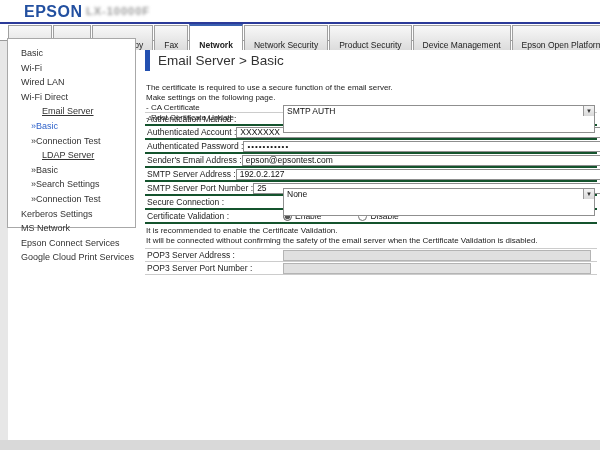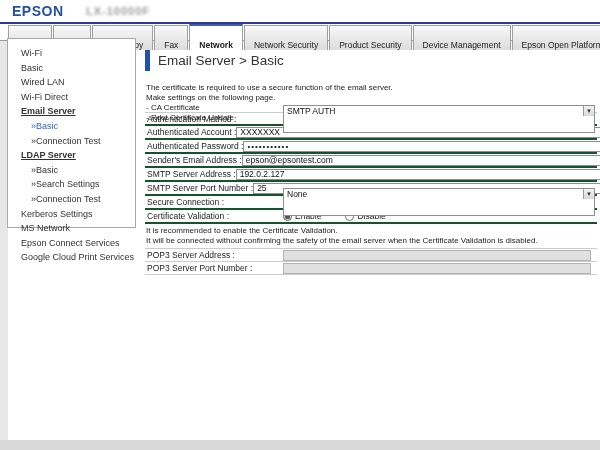--- a/index.html
+++ b/index.html
@@ -4,41 +4,41 @@
 <style>
   * { margin:0; padding:0; box-sizing:border-box; }
   html,body { width:600px; height:450px; }
   body {
     font-family:"Liberation Sans","DejaVu Sans",sans-serif;
     background:#ffffff; position:relative; overflow:hidden;
     -webkit-font-smoothing:antialiased;
   }
   
   .header { position:absolute; left:0; top:0; width:600px; height:22px; background:#ffffff; }
-  .brand { position:absolute; left:12px; top:3px; font-size:14px; font-weight:bold;
+  .brand { position:absolute; left:24px; top:3px; font-size:16px; font-weight:bold;
            color:#2350a0; letter-spacing:0.5px; }
   .model { position:absolute; left:86px; top:5px; font-size:11px; font-weight:bold;
            color:#9a9a9a; filter:blur(1.5px); letter-spacing:1px; }
   .navy-line { position:absolute; left:0; top:22px; width:600px; height:2px; background:#2b3a99; }
   
   .tabbar { position:absolute; left:0; top:24px; width:600px; height:17px;
             border-bottom:1px solid #9a9a9a; padding-left:8px; display:flex; }
   .tab { height:16px; line-height:15px; padding:12px 9px; font-size:8.5px; color:#222;
          background:linear-gradient(#f8f8f8,#dcdcdc); border:1px solid #a0a0a0;
          border-bottom:none; margin-right:1px; white-space:nowrap; cursor:pointer;
          position:relative; top:1px; }
   .tab.active { background:#ffffff; border-top:2px solid #3a5fb0; font-weight:bold;
                 top:0; height:18px; z-index:2; }
   
   .gutter { position:absolute; left:0; top:41px; width:8px; height:399px; background:#e7e7e7; }
   .sidebar { position:absolute; left:7px; top:38px; width:129px; height:190px;
              background:#ffffff; border:1px solid #a8a8a8; padding-top:7px; }
   .side-item { height:14.6px; line-height:14.6px; font-size:9px; color:#333;
                padding-left:13px; white-space:nowrap; cursor:pointer; }
-  .side-item.section { font-weight:bold; text-decoration:underline; }
+  .side-item.section { font-weight:normal; text-decoration:underline;margin-left:21px; }
   .side-item.sub { padding-left:23px; }
   .side-item.selected { color:#2f62c9; }
   
   .main { position:absolute; left:145px; top:41px; width:452px; height:399px; }
   .page-title-wrap { position:absolute; left:0; top:9px; height:22px; }
   .title-bar { position:absolute; left:0; top:0; width:5px; height:21px; background:#2350b0; }
   .page-title { position:absolute; left:13px; top:3px; font-size:13.5px; color:#333;
                 white-space:nowrap; }
   .desc { position:absolute; left:1px; top:42px; font-size:8px; color:#222; line-height:10px; }
   
@@ -50,21 +50,21 @@
   input.txt { width:376px; height:11px; border:1px solid #8f8f8f; font-size:8.5px;
               font-family:"Liberation Sans",sans-serif; padding:0 3px; color:#111; background:#fff; }
   input.txt:disabled { background:#e0e0e0; border-color:#b4b4b4; width:308px; }
   input.pwd { letter-spacing:1px; font-size:8px; }
   .select { width:312px; height:28px; border:1px solid #8f8f8f; background:#fff;
             position:relative; font-size:8.5px; color:#111; line-height:11px;
             padding-left:3px; cursor:pointer; }
   .select .arrowbox { position:absolute; right:0; top:0; width:11px; height:10px;
             background:linear-gradient(#f4f4f4,#d8d8d8); border-left:1px solid #999;
             text-align:center; font-size:6px; line-height:10px; color:#333; }
-  .radio-group { display:flex; align-items:flex-start; font-size:8.5px; color:#222; }
+  .radio-group { display:flex; align-items:flex-start; font-size:8.5px; color:#222;gap:13px; }
   .radio-group input { width:9px; height:9px; margin:0 3px 0 0; accent-color:#555; }
   .radio-opt { display:flex; align-items:center; margin-right:24px; cursor:pointer; }
   .note-row { border-bottom:1px solid #cccccc; padding:2px 0 3px 1px;
               font-size:8px; color:#222; line-height:9.5px; }
   .pop3row { display:flex; height:13px; border-bottom:1px solid #cccccc; align-items:center; }
   
   .ok-btn { position:absolute; left:7px; top:370px; width:37px; height:20px;
             background:#3a6bc4; border:1px solid #2a4f9e; border-radius:2px;
             color:#ffffff; font-size:9.5px; font-weight:bold; text-align:center;
             line-height:18px; cursor:pointer;margin-top:41px; }
@@ -88,22 +88,22 @@
   <div class="tab active">Network</div>
   <div class="tab">Network Security</div>
   <div class="tab">Product Security</div>
   <div class="tab">Device Management</div>
   <div class="tab">Epson Open Platform</div>
 </div>
 
 <div class="gutter"></div>
 
 <div class="sidebar">
+  <div class="side-item">Basic</div>
   <div class="side-item">Wi-Fi</div>
-  <div class="side-item">Basic</div>
   <div class="side-item">Wired LAN</div>
   <div class="side-item">Wi-Fi Direct</div>
   <div class="side-item section">Email Server</div>
   <div class="side-item sub selected">»Basic</div>
   <div class="side-item sub">»Connection Test</div>
   <div class="side-item section">LDAP Server</div>
   <div class="side-item sub">»Basic</div>
   <div class="side-item sub">»Search Settings</div>
   <div class="side-item sub">»Connection Test</div>
   <div class="side-item">Kerberos Settings</div>

